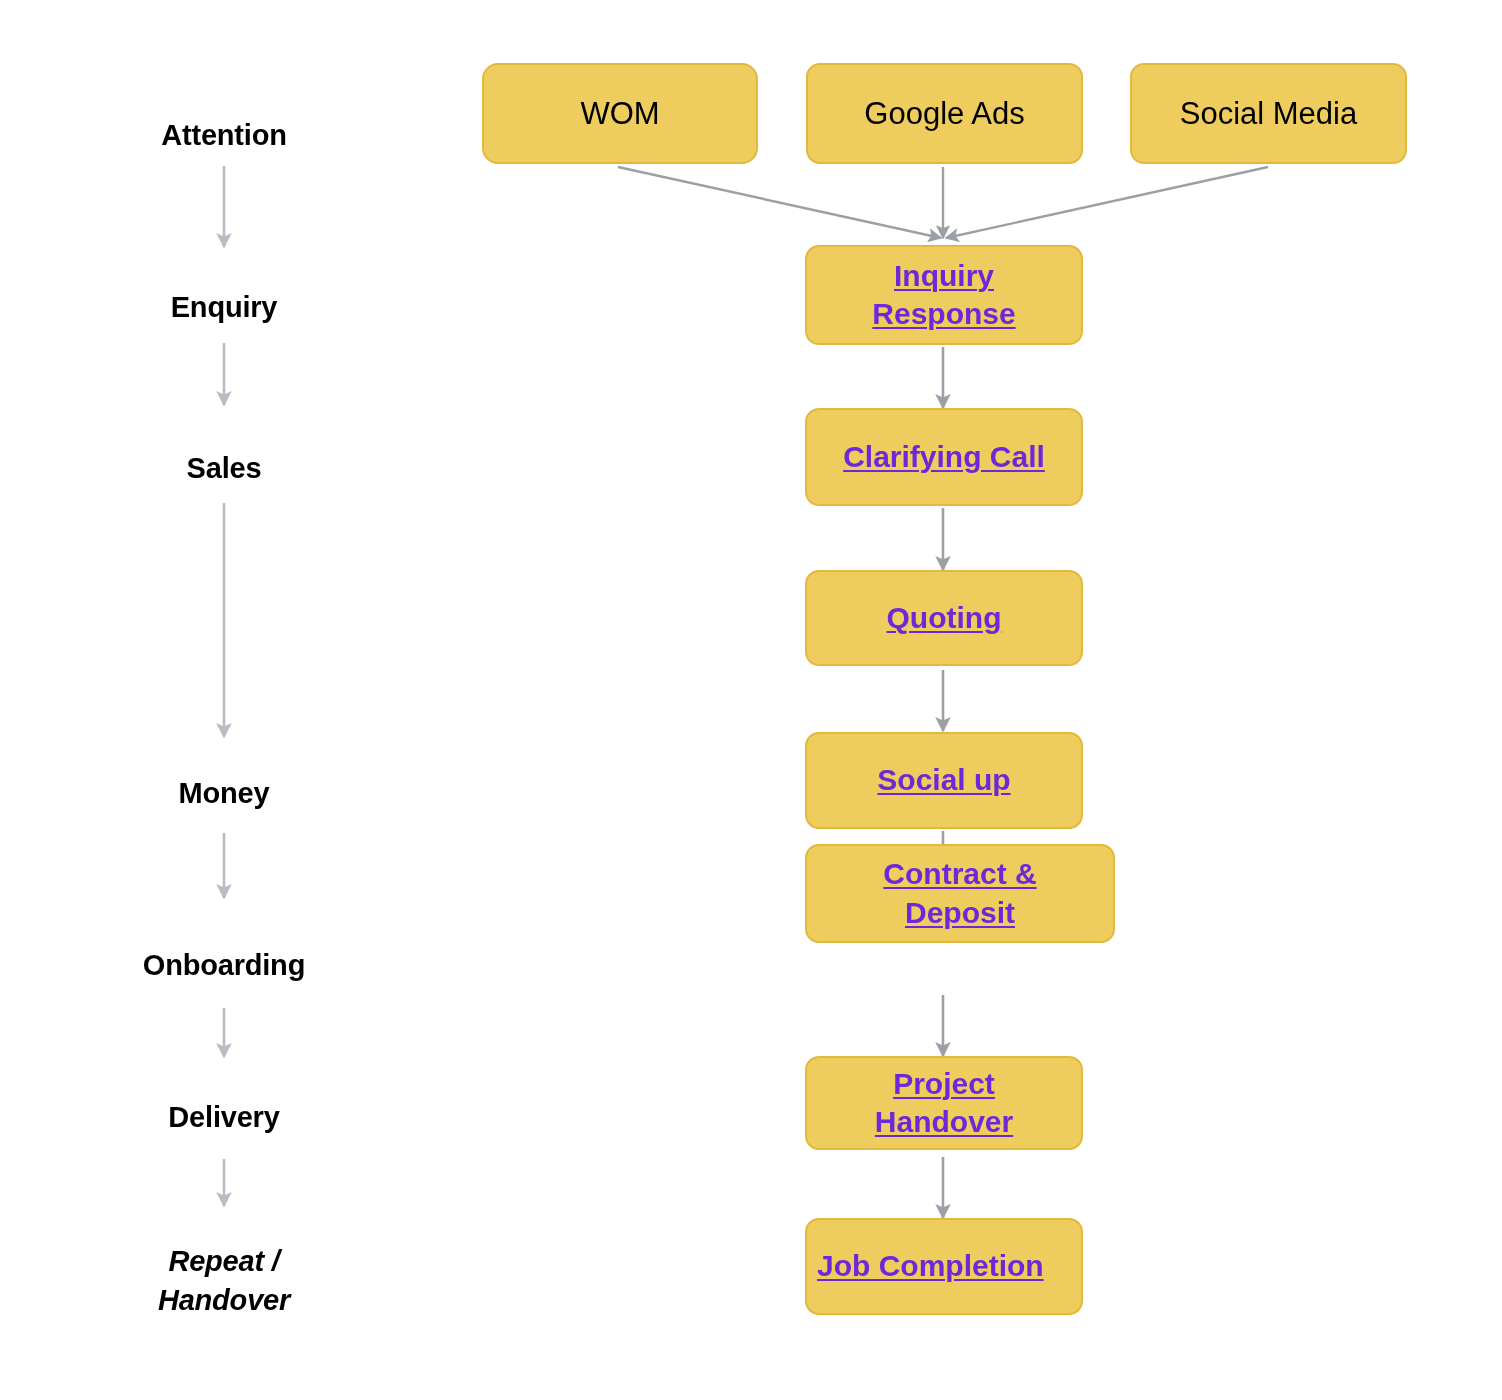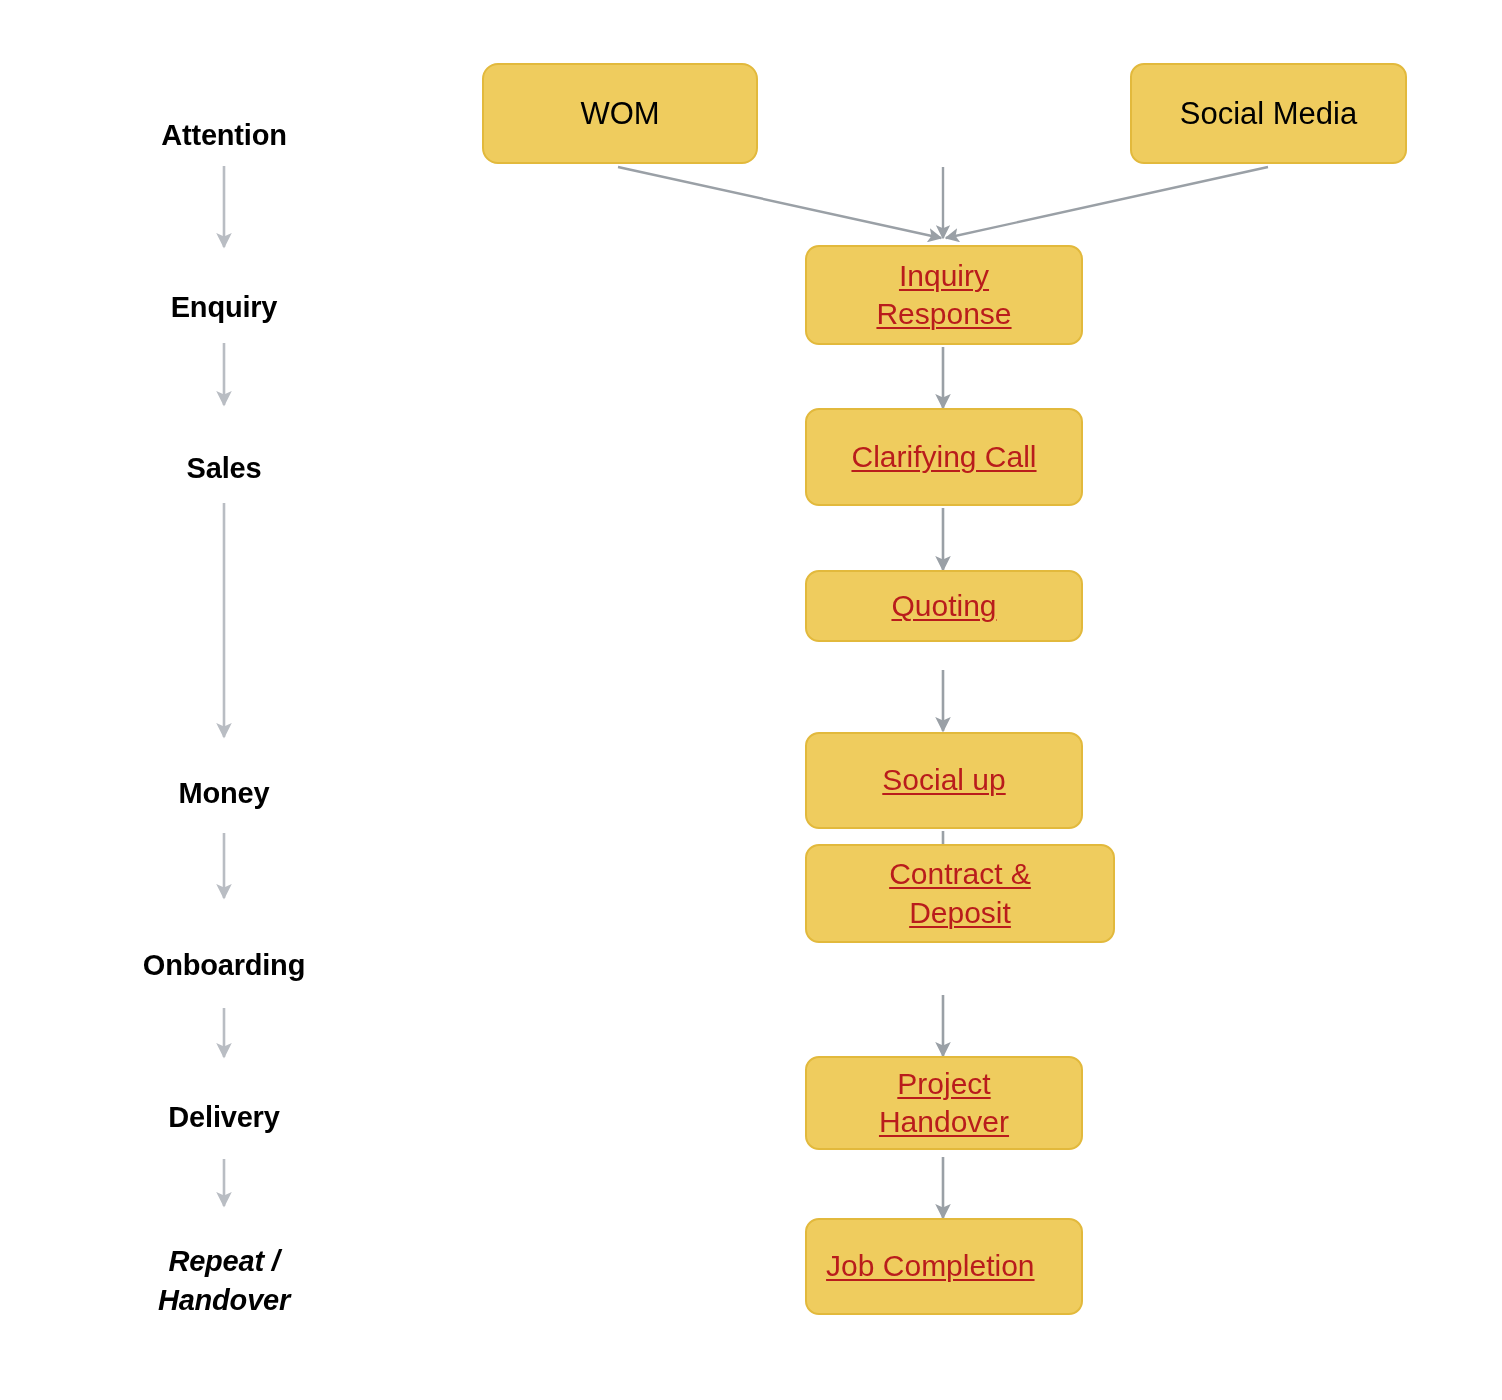--- a/index.html
+++ b/index.html
@@ -51,26 +51,27 @@
   .node .node-text {
     display: block;
     width: 100%;
     white-space: pre-line;
   }
   .node.plain .node-text {
     color: #000000;
     font-size: 31px;
   }
   .node.link .node-text {
-    color: #b91c1c;
+    color: #6d28d9;
     font-size: 30px;
     text-decoration: underline;
     text-decoration-thickness: 2px;
     text-underline-offset: 3px;
     cursor: pointer;
+    font-weight: bold;
   }
   .node.overflow .node-text {
     width: 120%;
     margin-left: -10%;
   }
 
   
   #edges {
     position: absolute;
     left: 0;
@@ -125,34 +126,37 @@
   <div class="stage-label" style="left:224px; top:455px;">Sales</div>
   <div class="stage-label" style="left:224px; top:780px;">Money</div>
   <div class="stage-label" style="left:224px; top:952px;">Onboarding</div>
   <div class="stage-label" style="left:224px; top:1104px;">Delivery</div>
   <div class="stage-label" style="left:224px; top:1267px;font-style:italic;">Repeat /
 Handover</div>
 
   <div class="node plain" style="left:482px; top:63px; width:276px; height:101px;border-radius:16px;">
     <span class="node-text">WOM</span>
   </div>
+  <div class="node plain" style="left:806px; top:63px; width:277px; height:101px;">
+    <span class="node-text">Google Ads</span>
+  </div>
   <div class="node plain" style="left:1130px; top:63px; width:277px; height:101px;">
     <span class="node-text">Social Media</span>
   </div>
 
   <div class="node link" style="left:805px; top:245px; width:278px; height:100px;">
     <span class="node-text">Inquiry 
 Response</span>
   </div>
 
   <div class="node link" style="left:805px; top:408px; width:278px; height:98px;">
     <span class="node-text">Clarifying Call</span>
   </div>
 
-  <div class="node link" style="left:805px; top:570px; width:278px; height:72px;">
+  <div class="node link" style="left:805px; top:570px; width:278px; height:96px;">
     <span class="node-text">Quoting</span>
   </div>
 
   <div class="node link" style="left:805px; top:732px; width:278px; height:97px;">
     <span class="node-text">Social up</span>
   </div>
 
   <div class="node link" style="left:805px; top:844px; width:310px; height:99px;">
     <span class="node-text">Contract &amp; 
 Deposit</span>

